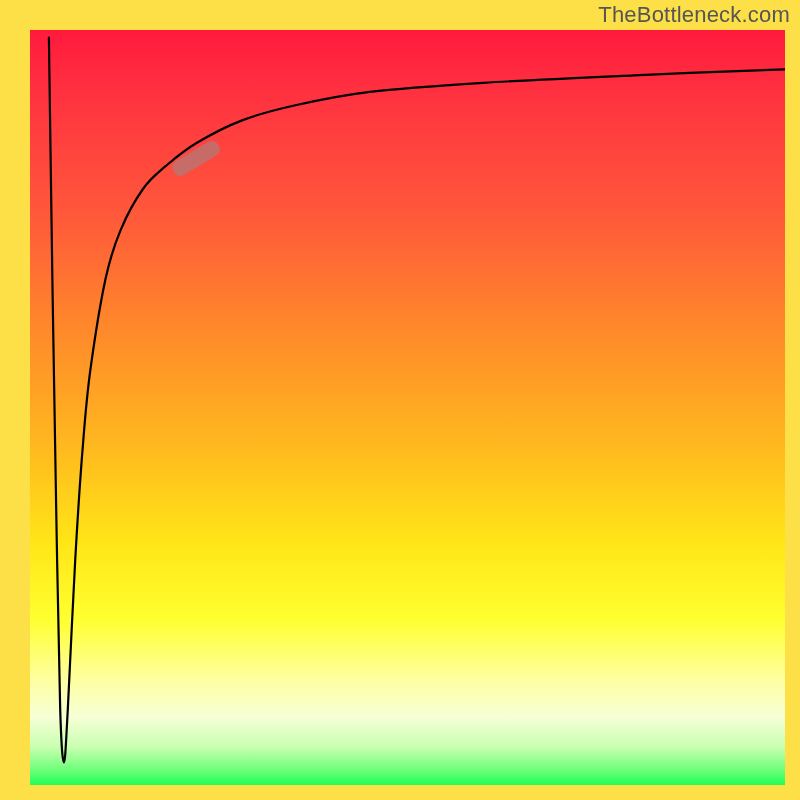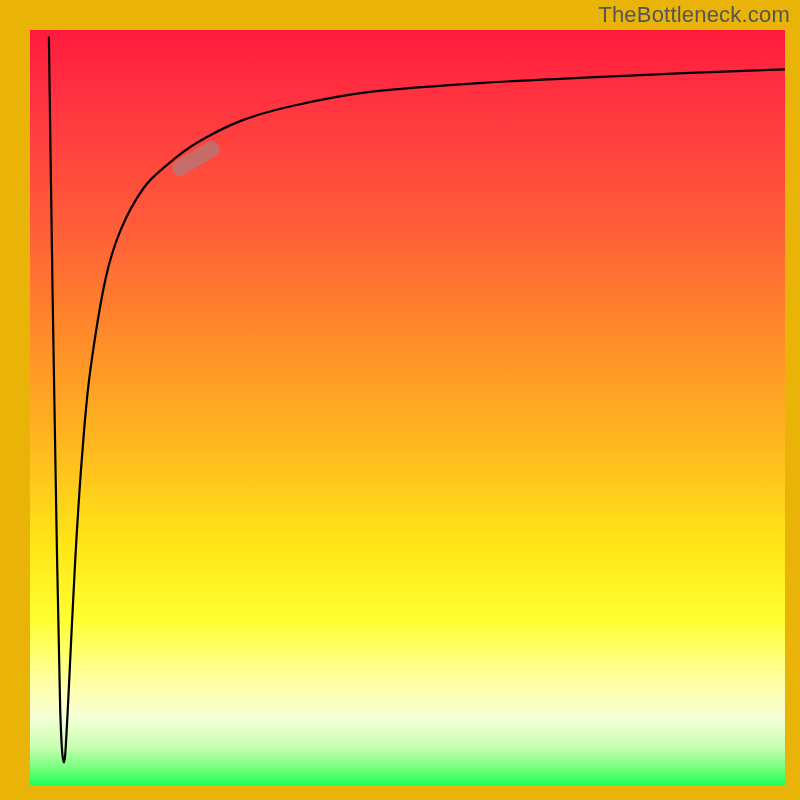--- a/index.html
+++ b/index.html
@@ -8,21 +8,21 @@
     width: 800px;
     height: 800px;
     background: #000;
     overflow: hidden;
     font-family: Arial, Helvetica, sans-serif;
   }
   .frame {
     position: relative;
     width: 800px;
     height: 800px;
-    background: #eab308;
+    background: #fde047;
   }
   .plot-area {
     position: absolute;
     left: 30px;
     top: 30px;
     width: 755px;
     height: 755px;
     
     background: linear-gradient(
       to bottom,

